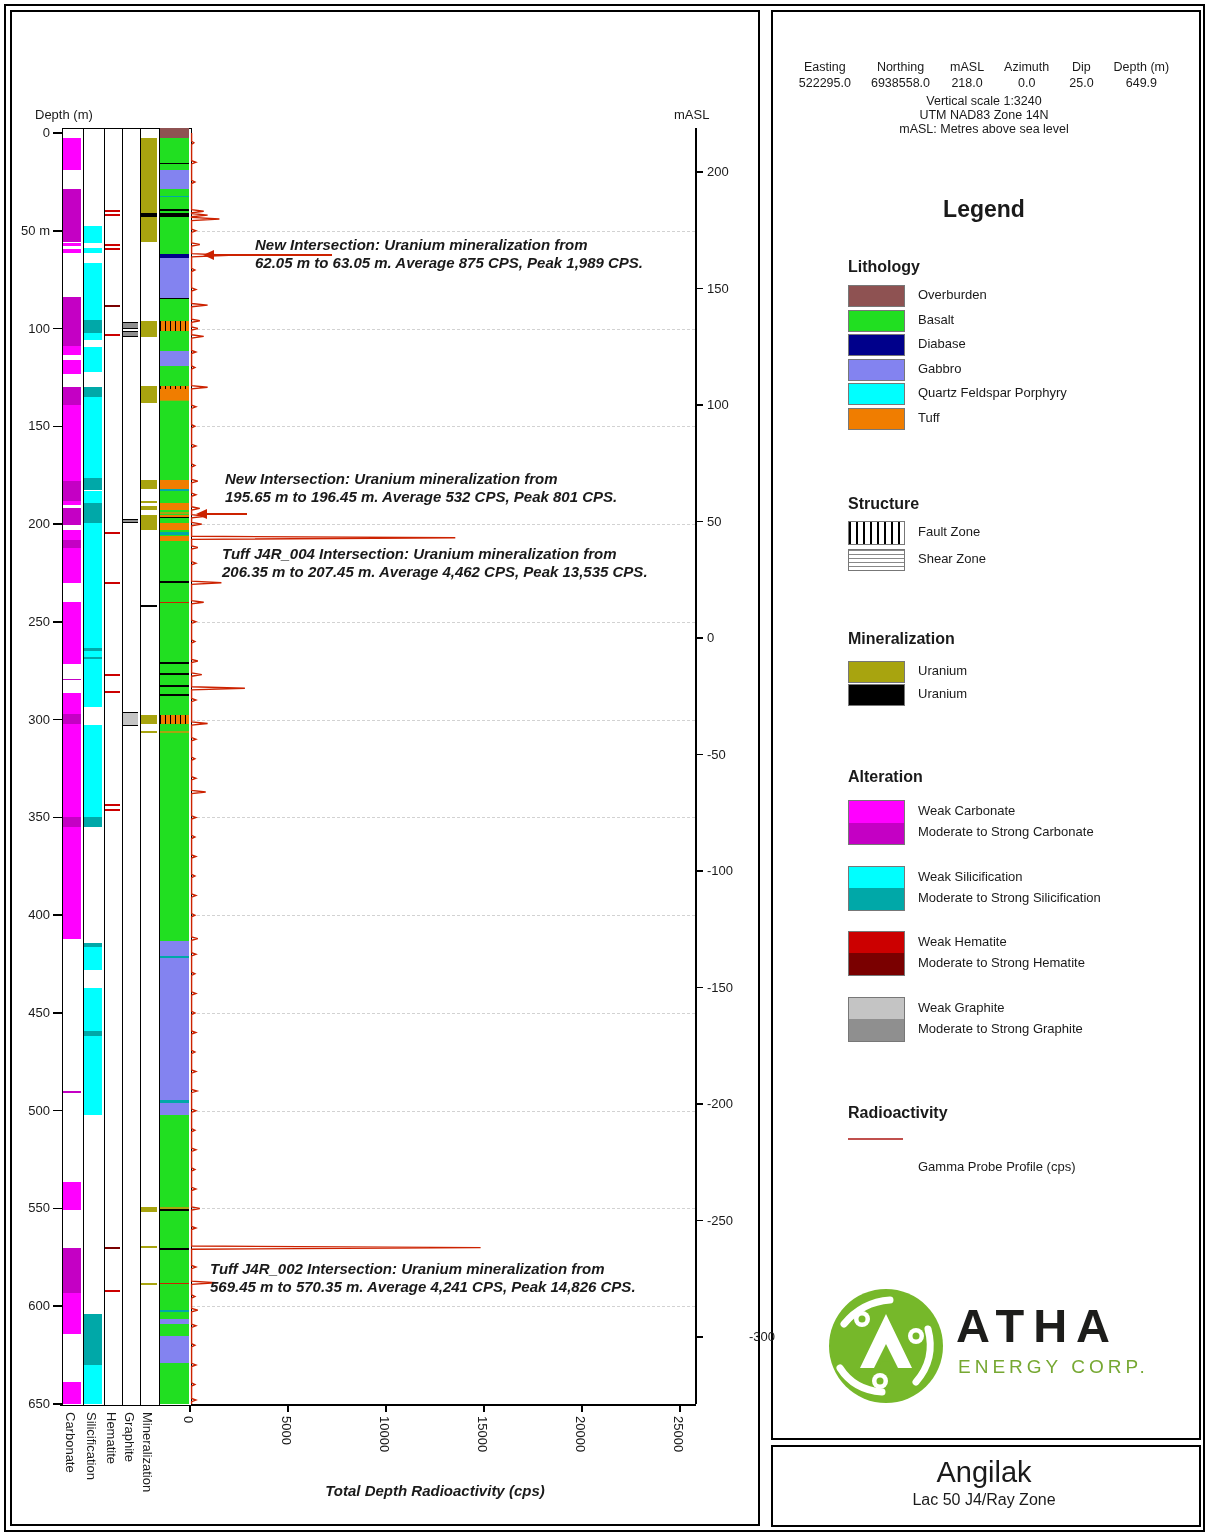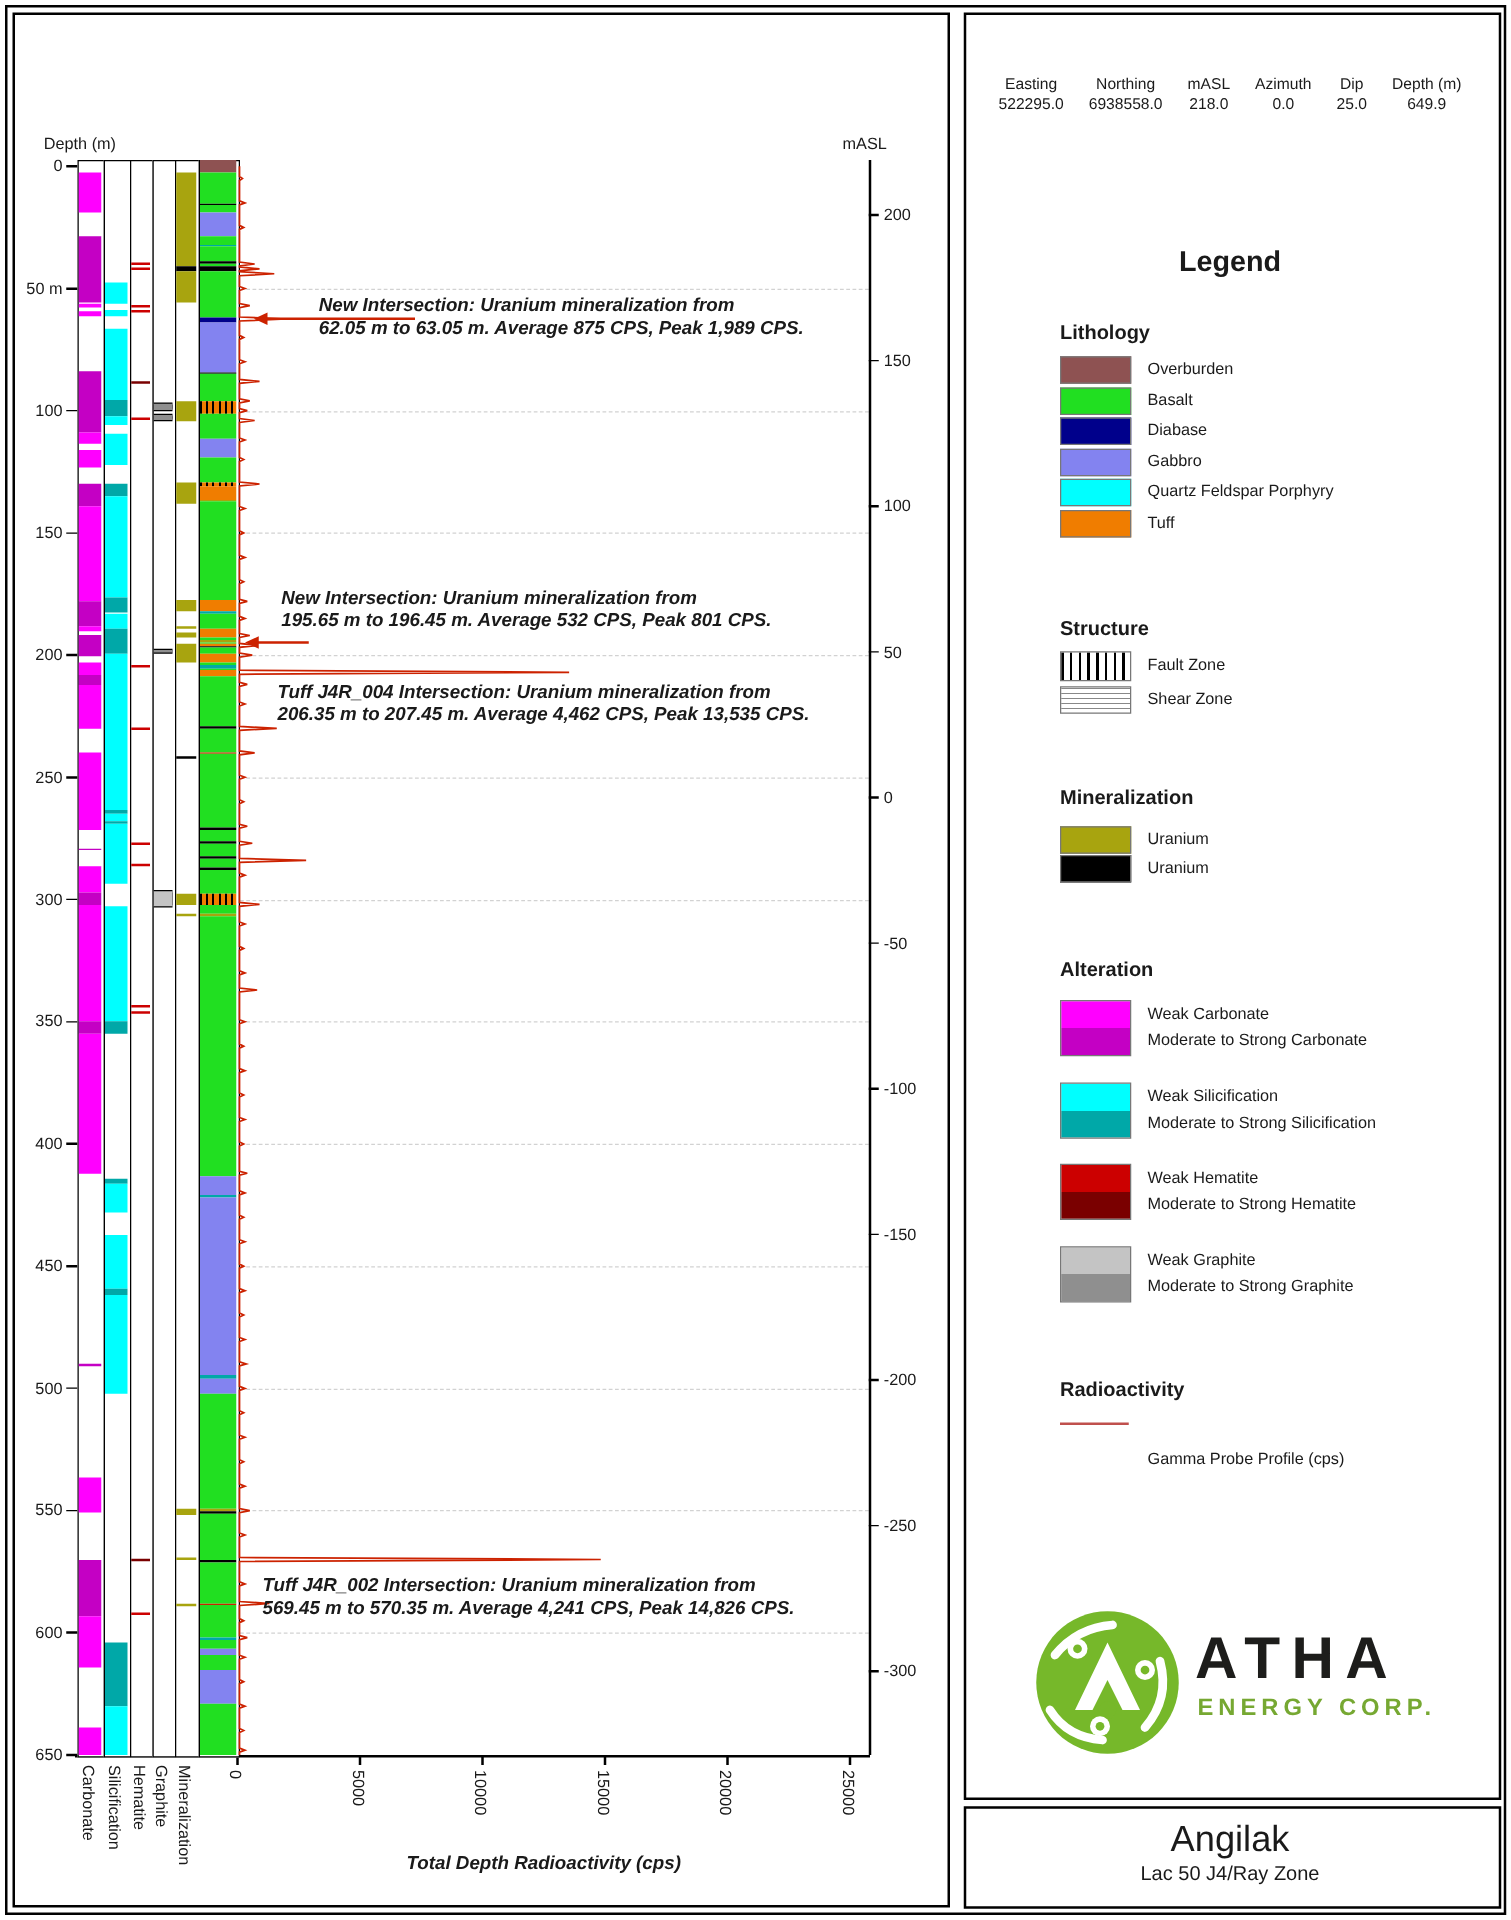--- a/index.html
+++ b/index.html
@@ -24,21 +24,21 @@
   .ivl{position:absolute;left:0;width:100%;}
   .fault-hatch{position:absolute;left:0;width:100%;
      background:repeating-linear-gradient(90deg,#000 0 1.5px,transparent 1.5px 5px);}
   .ann{position:absolute;font-size:15px;font-weight:bold;font-style:italic;line-height:18px;white-space:nowrap;}
   .rot{transform:rotate(90deg);transform-origin:top left;white-space:nowrap;}
   .leader{position:absolute;height:2px;background:#cc2200;}
   .arrow-left{position:absolute;width:0;height:0;border-top:5px solid transparent;
      border-bottom:5px solid transparent;border-right:11px solid #cc2200;}
   .xlab{font-size:15px;font-weight:bold;font-style:italic;}
   .logo-atha{font-size:47px;font-weight:bold;letter-spacing:9px;color:#1d1d1b;}
-  .logo-sub{font-size:19px;letter-spacing:4px;color:#76a832;font-weight:bold;}
+  .logo-sub{font-size:19px;letter-spacing:4px;color:#76a832;font-weight:normal;}
   .foot1{font-size:29px;}
   .foot2{font-size:16px;}
 </style>
 </head>
 <body>
 
 <div class="page">
   <div class="abs frame" style="left:4px;top:4px;width:1197px;height:1524px;"></div>
   <div class="abs frame" style="left:10px;top:10px;width:746px;height:1512px;"></div>
   <div class="abs frame" style="left:771px;top:10px;width:426px;height:1426px;"></div>
@@ -62,20 +62,25 @@
         <div class="v">0.0</div>
       </div>
       <div class="hdr-field">
         <div class="l">Dip</div>
         <div class="v">25.0</div>
       </div>
       <div class="hdr-field">
         <div class="l">Depth (m)</div>
         <div class="v">649.9</div>
       </div>
+    </div>
+  <div class="abs ctr" id="scale-lines" style="left:772px;top:94px;width:424px;">
+      <div class="scale-line">Vertical scale 1:3240</div>
+      <div class="scale-line">UTM NAD83 Zone 14N</div>
+      <div class="scale-line">mASL: Metres above sea level</div>
     </div>
 
   <div class="abs ctr legend-title" style="left:772px;top:196px;width:424px;">Legend</div>
   <div class="abs sec-head" style="left:848px;top:258px;">Lithology</div>
   <div id="lith-legend">
       <div class="swatch" style="top: 285px; height: 20px; background: rgb(142, 82, 82);"></div>
       <div class="abs leg-label" style="left: 918px; top: 287px;">Overburden</div>
       <div class="swatch" style="top: 309.5px; height: 20px; background: rgb(33, 223, 33);"></div>
       <div class="abs leg-label" style="left: 918px; top: 311.5px;">Basalt</div>
       <div class="swatch" style="top: 334px; height: 20px; background: rgb(0, 0, 139);"></div>
@@ -212,21 +217,21 @@
       <div class="abs axis-label" style="left: 707px; top: 746.5px;">-50</div>
       <div class="tick-line" style="left: 695px; top: 870.25px; width: 8px; height: 1.5px;"></div>
       <div class="abs axis-label" style="left: 707px; top: 863px;">-100</div>
       <div class="tick-line" style="left: 695px; top: 986.75px; width: 8px; height: 1.5px;"></div>
       <div class="abs axis-label" style="left: 707px; top: 979.5px;">-150</div>
       <div class="tick-line" style="left: 695px; top: 1103.25px; width: 8px; height: 1.5px;"></div>
       <div class="abs axis-label" style="left: 707px; top: 1096px;">-200</div>
       <div class="tick-line" style="left: 695px; top: 1219.75px; width: 8px; height: 1.5px;"></div>
       <div class="abs axis-label" style="left: 707px; top: 1212.5px;">-250</div>
       <div class="tick-line" style="left: 695px; top: 1336.25px; width: 8px; height: 1.5px;"></div>
-      <div class="abs axis-label" style="left: 707px; top: 1329px;">-300</div>
+      <div class="abs axis-label" style="left: 749px; top: 1329px;">-300</div>
       <div class="tick-line" style="left: 60px; top: 1404px; width: 636px; height: 1.5px;"></div>
       <div class="tick-line" style="left: 189.25px; top: 1404px; width: 1.5px; height: 8px;"></div>
       <div class="abs axis-label rot" style="left: 196px; top: 1416px;">0</div>
       <div class="tick-line" style="left: 287.25px; top: 1404px; width: 1.5px; height: 8px;"></div>
       <div class="abs axis-label rot" style="left: 294px; top: 1416px;">5000</div>
       <div class="tick-line" style="left: 385.25px; top: 1404px; width: 1.5px; height: 8px;"></div>
       <div class="abs axis-label rot" style="left: 392px; top: 1416px;">10000</div>
       <div class="tick-line" style="left: 483.25px; top: 1404px; width: 1.5px; height: 8px;"></div>
       <div class="abs axis-label rot" style="left: 490px; top: 1416px;">15000</div>
       <div class="tick-line" style="left: 581.25px; top: 1404px; width: 1.5px; height: 8px;"></div>

